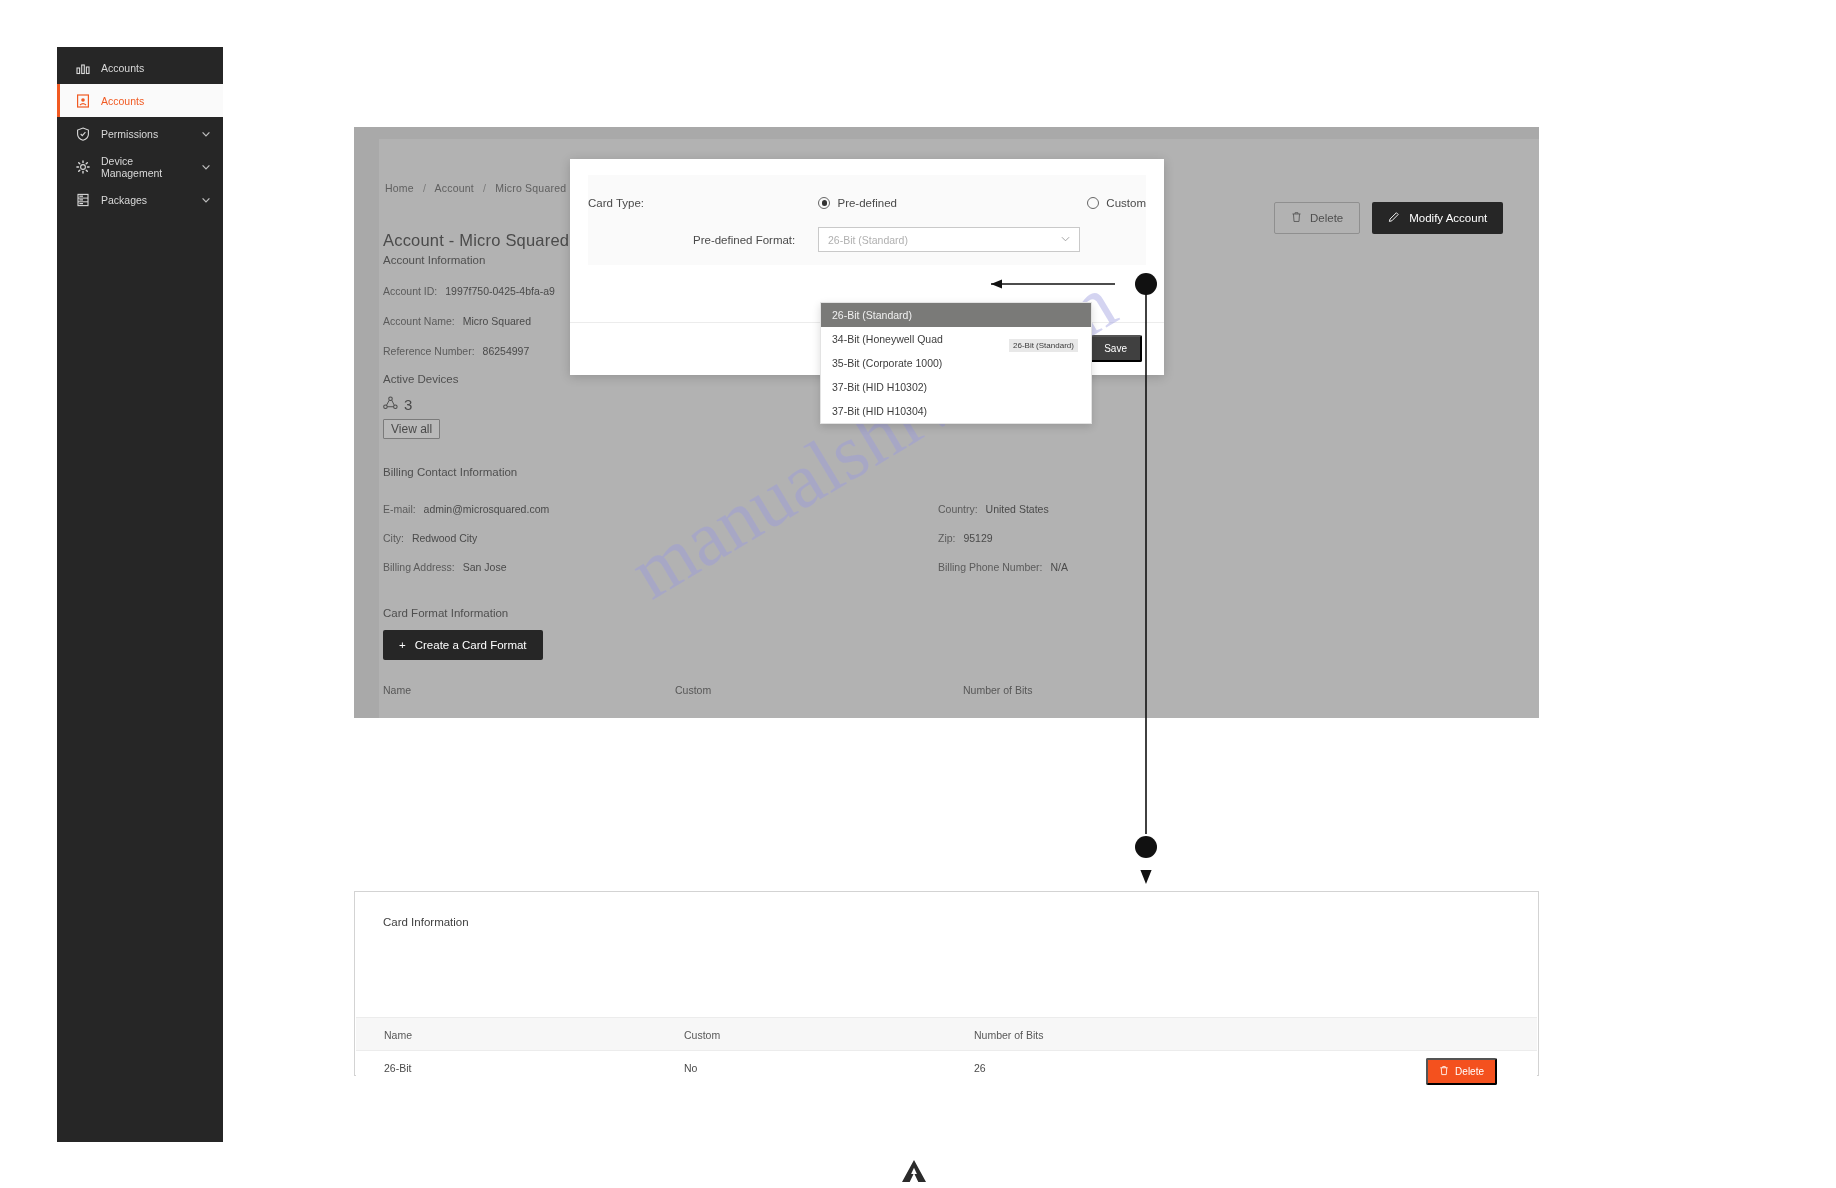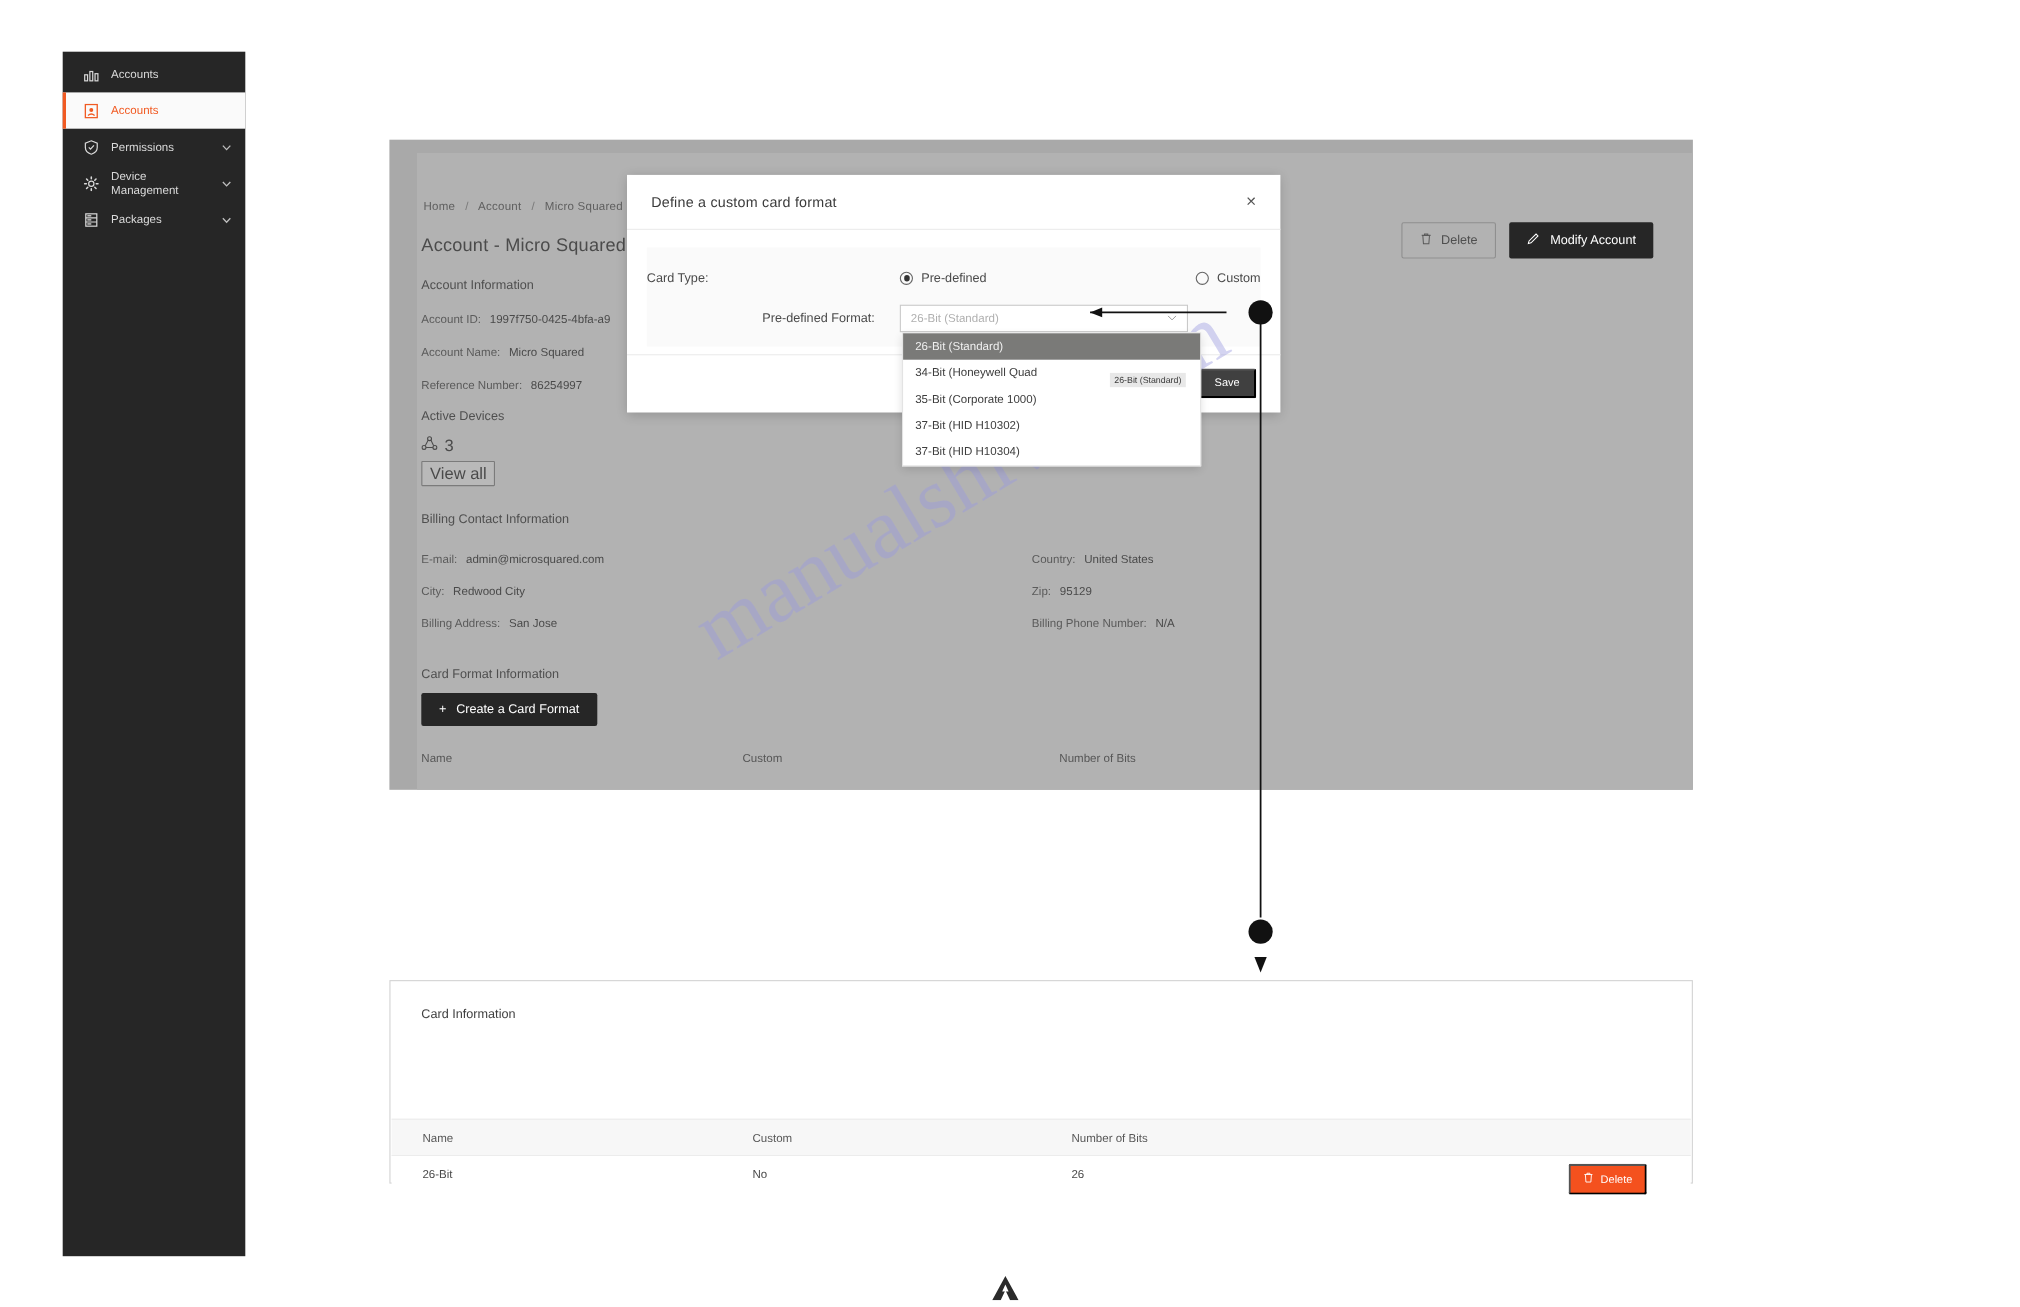--- a/index.html
+++ b/index.html
@@ -45,31 +45,31 @@
   
   .top-panel {
     position: absolute; left: 354px; top: 127px;
     width: 1185px; height: 591px;
     background: #a9a9a9;
     overflow: hidden;
   }
   .panel-inner { position:absolute; left:25px; top:12px; right:0; bottom:0; background:#b2b2b2; width:1160px; height:579px; }
   .breadcrumb { position:absolute; left:385px; top:182px; font-size:10.5px; color:#5f5f5f; letter-spacing:.2px; }
   .bc-sep { color:#7a7a7a; }
-  .acct-title { position:absolute; left:383px; top:214px; font-size:16.5px; color:#4b4b4b; letter-spacing:.2px; }
+  .acct-title { position:absolute; left:383px; top:231px; font-size:16.5px; color:#4b4b4b; letter-spacing:.2px; }
   .sec-head { position:absolute; font-size:11.5px; color:#4f4f4f; }
   .field { position:absolute; font-size:10.5px; color:#565656; white-space:nowrap; }
   .field .lbl { color:#5b5b5b; }
   .field .val { color:#4a4a4a; }
 
   .devices-count { position:absolute; left:383px; top:396px; font-size:15px; color:#4a4a4a; display:flex; align-items:center; gap:6px; }
   .viewall {
     position:absolute; left:383px; top:419px;
     border:1px solid #7b7b7b; background:#b9b9b9;
-    font-size:15px; color:#4a4a4a; padding:2px 7px; border-radius:1px;
+    font-size:12px; color:#4a4a4a; padding:2px 7px; border-radius:1px;
   }
 
   .btn-dark {
     background:#262626; color:#fff; font-size:11.5px;
     display:inline-flex; align-items:center; gap:9px;
     padding: 9px 16px; border:none; border-radius:2px;
   }
   .create-card-top { position:absolute; left:383px; top:630px; }
 
   .tbl-head-top { position:absolute; top:684px; font-size:10.5px; color:#575757; }
@@ -373,24 +373,20 @@
   <button class="btn-dark create-card-top">
     <span>+</span>
     <span>Create a Card Format</span>
   </button>
 
   <div class="tbl-head-top" style="left:383px;">Name</div>
   <div class="tbl-head-top" style="left:675px;">Custom</div>
   <div class="tbl-head-top" style="left:963px;">Number of Bits</div>
 
   <div class="modal">
-    <div class="modal-head">
-      <span class="modal-title">Define a custom card format</span>
-      <span class="modal-close">×</span>
-    </div>
 
     <div class="modal-body">
       <div class="row-cardtype">
         <span>Card Type:</span>
         <span class="radio-wrap">
           <span class="radio on"></span>
           <span>Pre-defined</span>
         </span>
         <span class="radio-wrap" style="margin-left:16px;">
           <span class="radio"></span>

